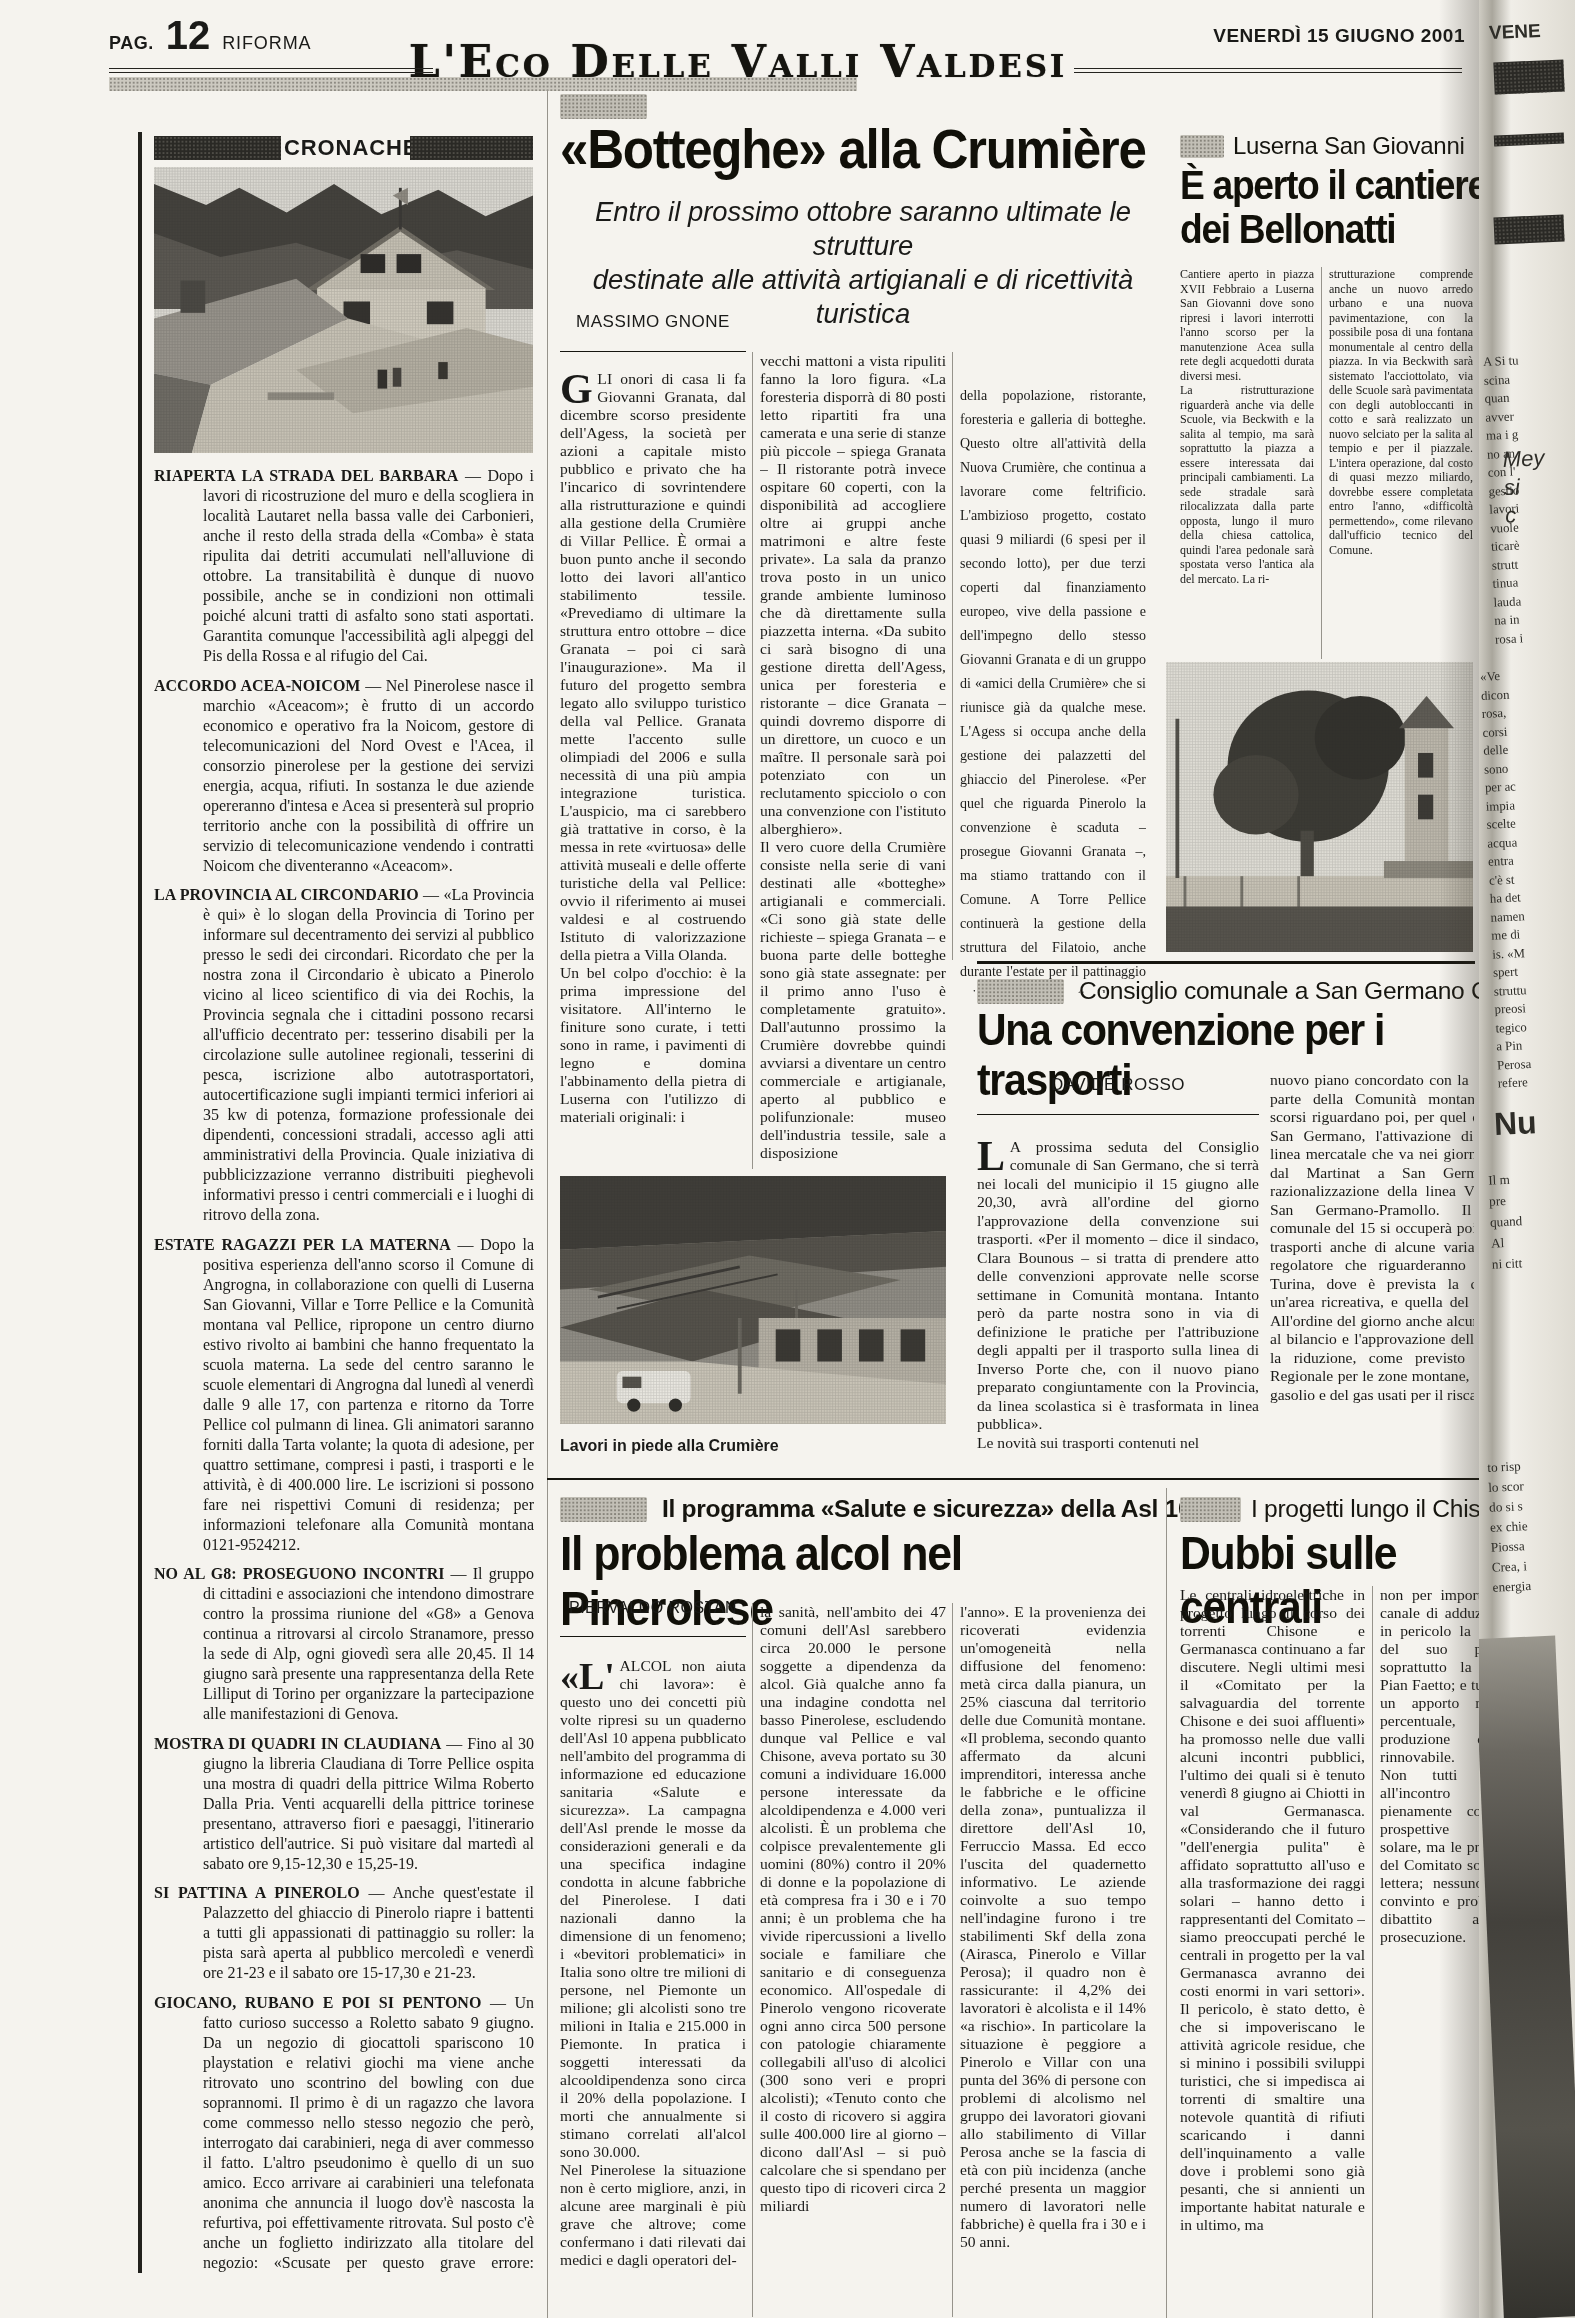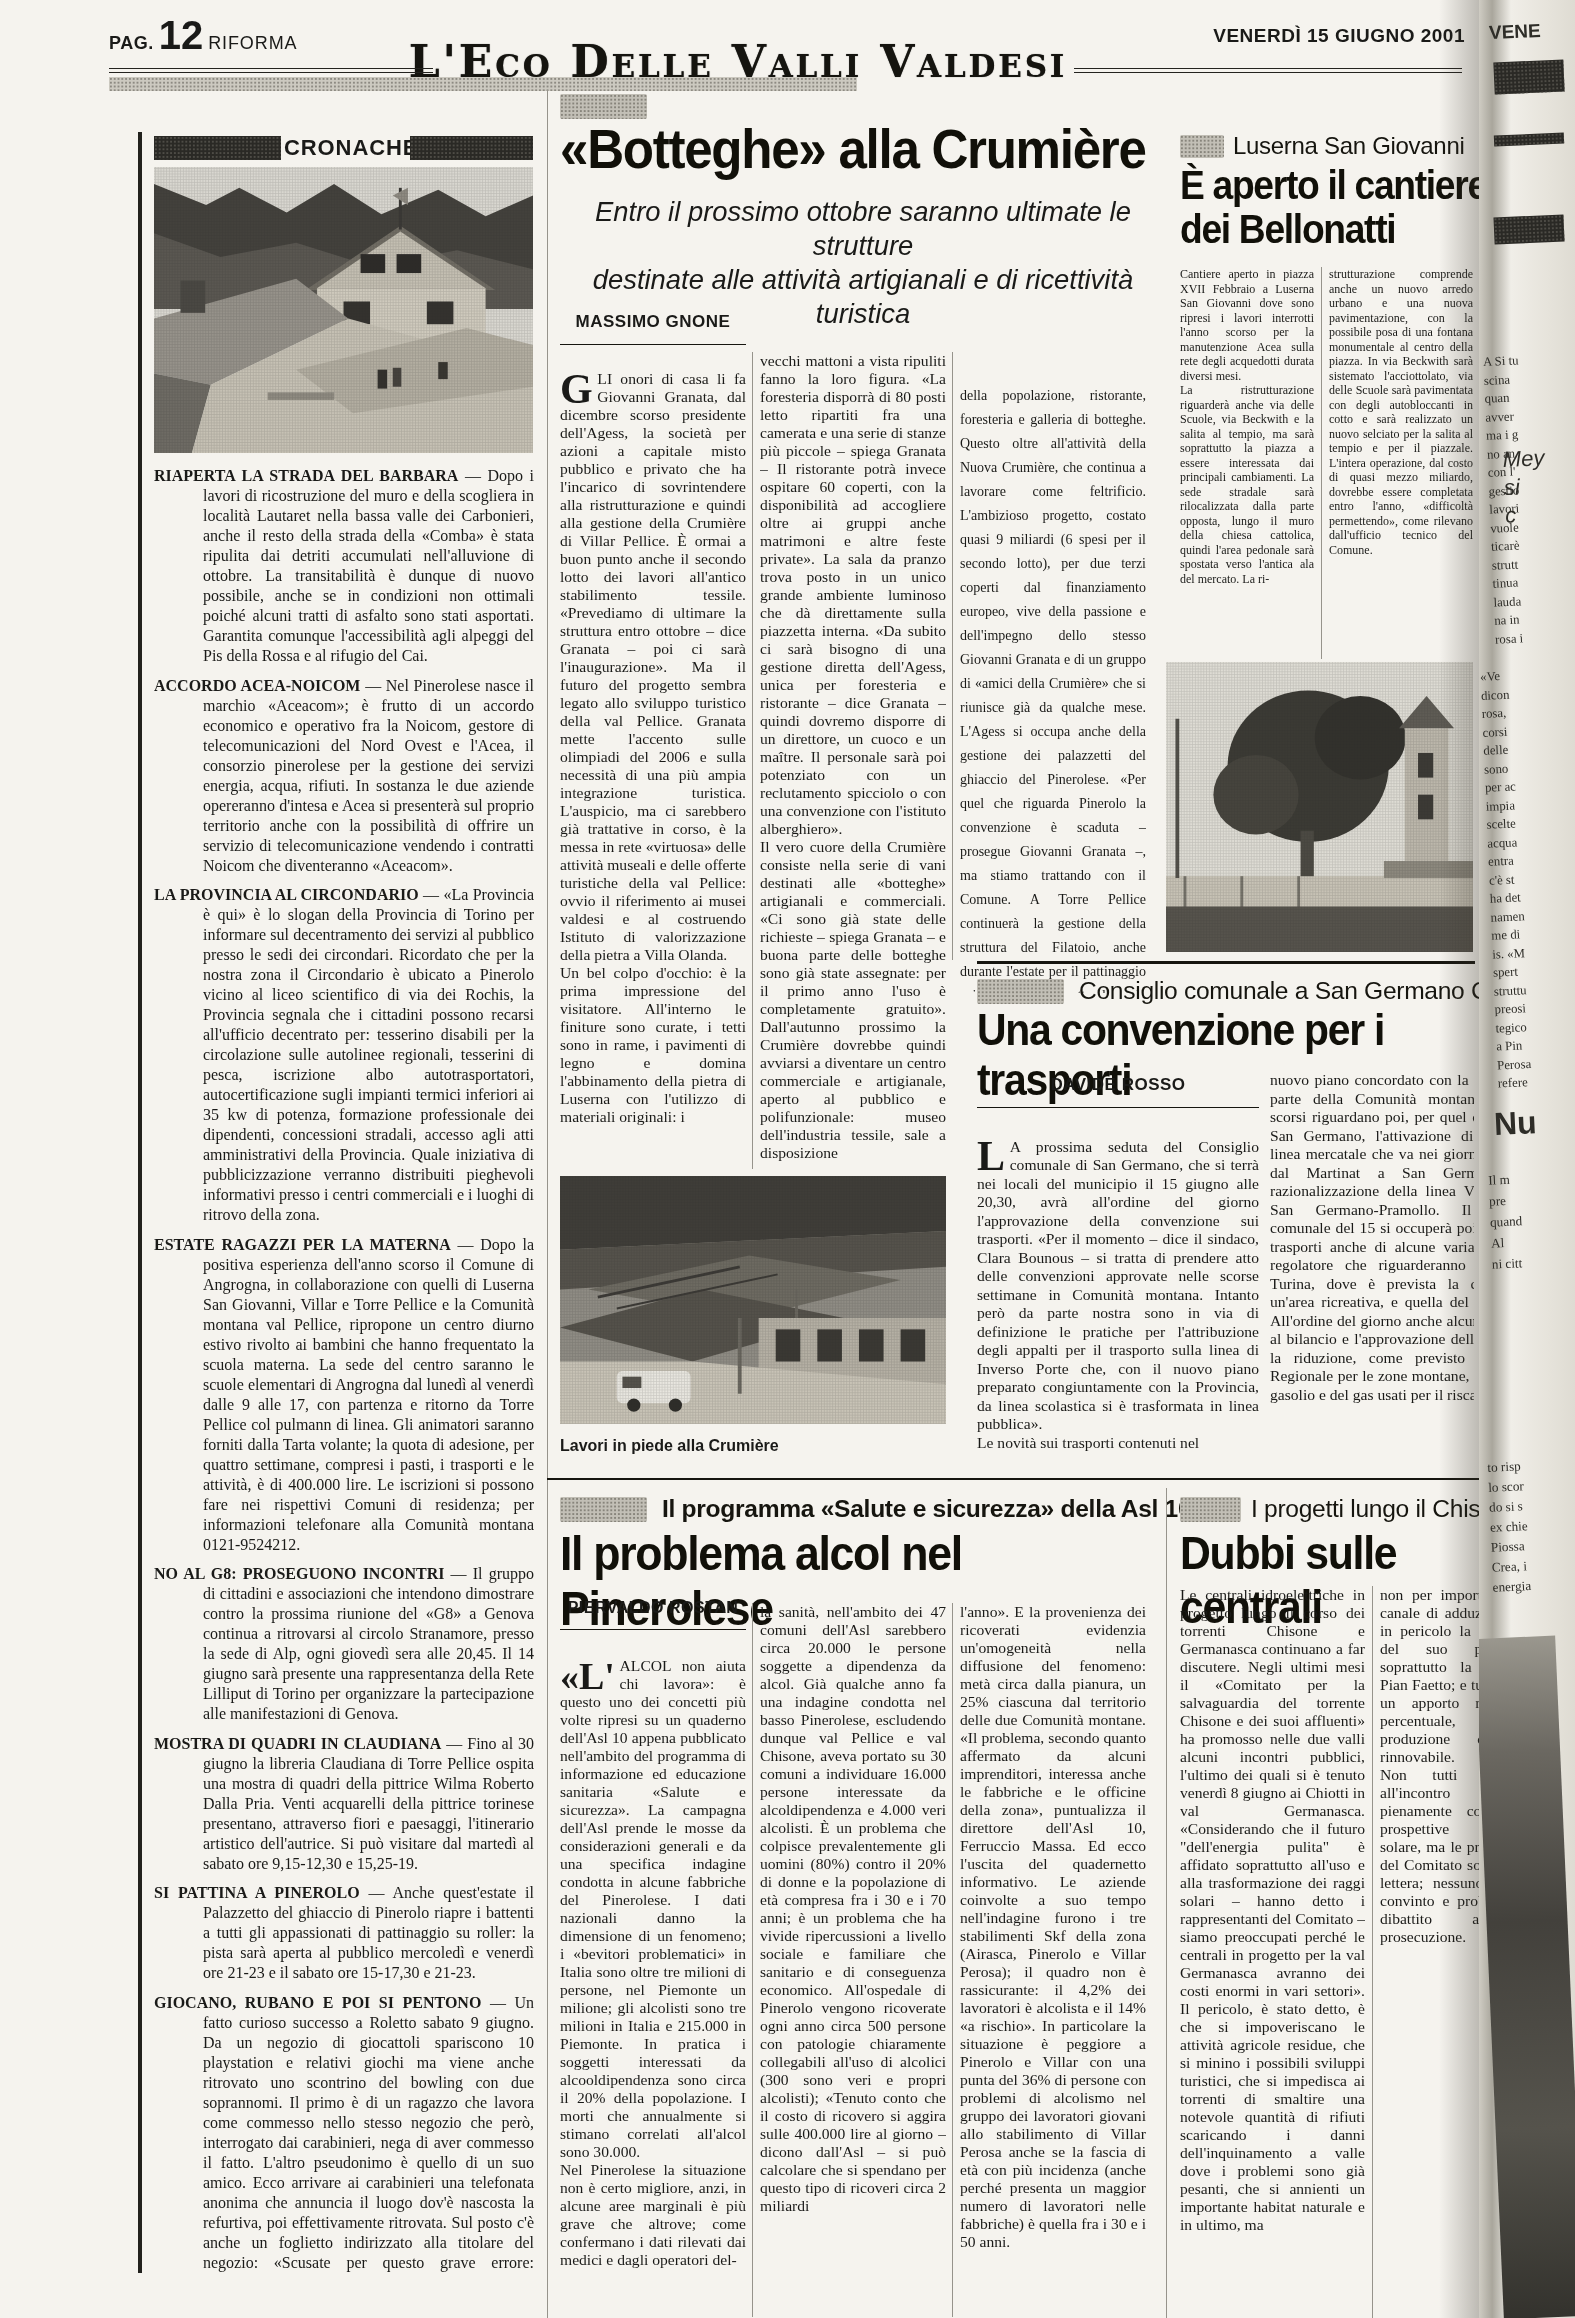--- a/index.html
+++ b/index.html
@@ -1,37 +1,37 @@
 <!DOCTYPE html>
 <html style="font-size:15px"><head>
 <meta charset="utf-8">
 <style>
   html,body{margin:0;padding:0;background:#888;}
   #page{position:relative;width:1576px;height:2319px;background:#f5f3ee;overflow:hidden;
         font-family:"Liberation Serif",serif;color:#1a1a18;}
   .abs{position:absolute;}
   
-  #pag-line{left:109px;top:21px;display:flex;align-items:baseline;gap:5px;font-family:"Liberation Sans",sans-serif;}
+  #pag-line{left:109px;top:21px;display:flex;align-items:baseline;gap:12px;font-family:"Liberation Sans",sans-serif;}
   #pag-line .pag{font-weight:bold;font-size:18px;letter-spacing:0.5px;}
   #pag-line .num{font-weight:bold;font-size:40px;line-height:28px;}
   #pag-line .brand{font-size:18px;letter-spacing:0.9px;}
   #masthead{left:407px;top:36px;width:662px;text-align:center;font-family:"DejaVu Serif",serif;
             font-variant:small-caps;font-weight:700;font-size:44px;letter-spacing:2.8px;color:#15140f;
             text-shadow:0 0 0.9px #555;}
   #date{left:1164px;top:24.6px;width:301px;text-align:right;font-family:"Liberation Sans",sans-serif;
         font-weight:bold;font-size:19px;letter-spacing:0.5px;}
   .hrule{border-top:1.9px solid #24231f;border-bottom:0.9px solid #24231f;height:2.8px;}
   .halftone-band{background-color:#ccc9c0;background-image:radial-gradient(#8d8a82 0.9px,transparent 1.1px);background-size:3.8px 3.8px;}
   .halftone-dark{background-color:#2a2925;background-image:radial-gradient(#4e4c46 0.9px,transparent 1.1px);background-size:3.8px 3.8px;}
   .kicker-box{background-color:#c2bfb6;background-image:radial-gradient(#87847b 0.9px,transparent 1.1px);background-size:3.8px 3.8px;border-radius:1.9px;}
   .kicker-text{font-family:"Liberation Sans",sans-serif;font-size:24.6px;letter-spacing:-0.3px;color:#16150f;white-space:nowrap;}
   .headline{font-family:"Liberation Sans",sans-serif;font-weight:bold;color:#111009;
             letter-spacing:-1.4px;transform:scaleX(.93);transform-origin:left top;white-space:pre-line;}
-  .byline{font-family:"Liberation Sans",sans-serif;font-weight:bold;font-size:17px;letter-spacing:0.5px;
-          text-align:center;border-bottom:1.9px solid #16150f;padding-bottom:12px;}
+  .byline{font-family:"Liberation Sans",sans-serif;font-weight:normal;font-size:17px;letter-spacing:0.5px;
+          text-align:center;border-bottom:1.9px solid #16150f;padding-bottom:19px;}
   .body-col{font-size:15.6px;line-height:18px;text-align:justify;white-space:pre-line;overflow:hidden;
             font-family:"Liberation Serif",serif;}
   .body-col.small{font-size:14px;line-height:24px;margin-top:32px;}
   .body-col.tiny{font-size:12px;line-height:14.5px;}
   .body-col.wide{font-size:15.6px;line-height:18.5px;}
   .vline{width:0.9px;background:#96938b;}
   .dropcap{float:left;font-weight:bold;font-size:42px;line-height:34px;padding:1.9px 4.7px 0 0;font-family:"Liberation Serif",serif;}
   .dropcap.q{font-size:38px;}
   .caption{font-family:"Liberation Sans",sans-serif;font-weight:bold;font-size:16px;}
   

